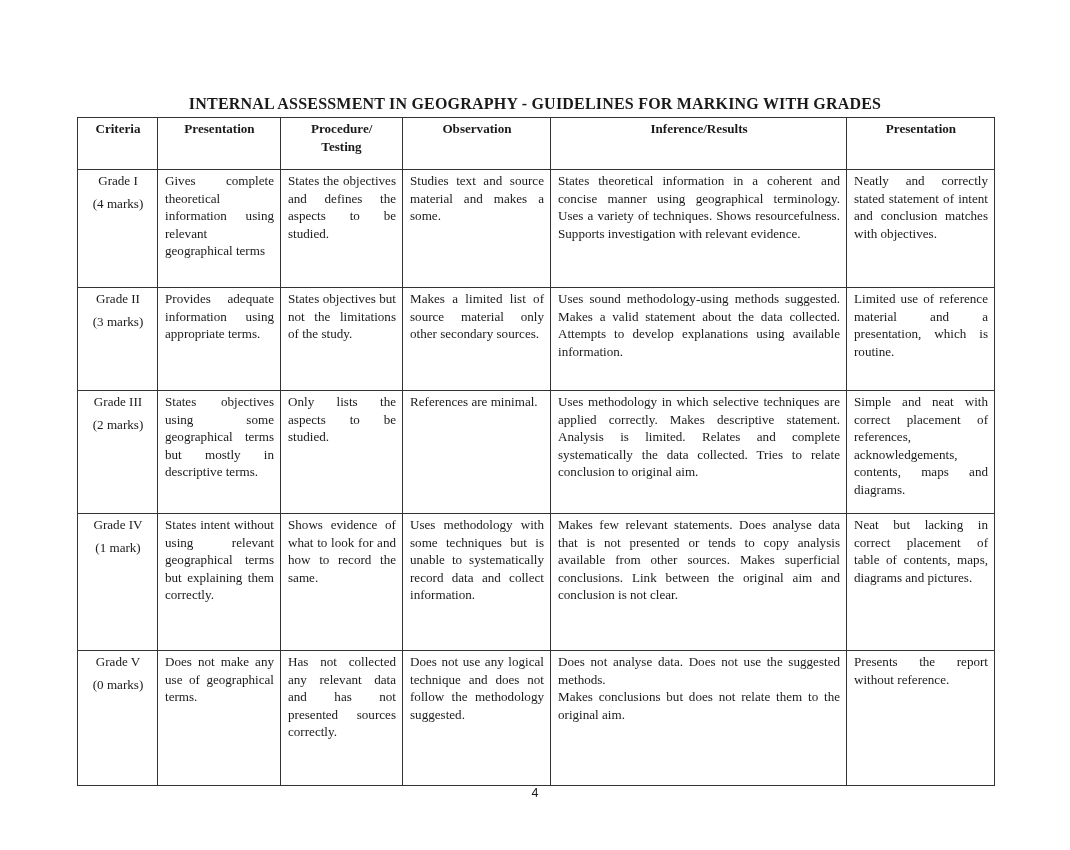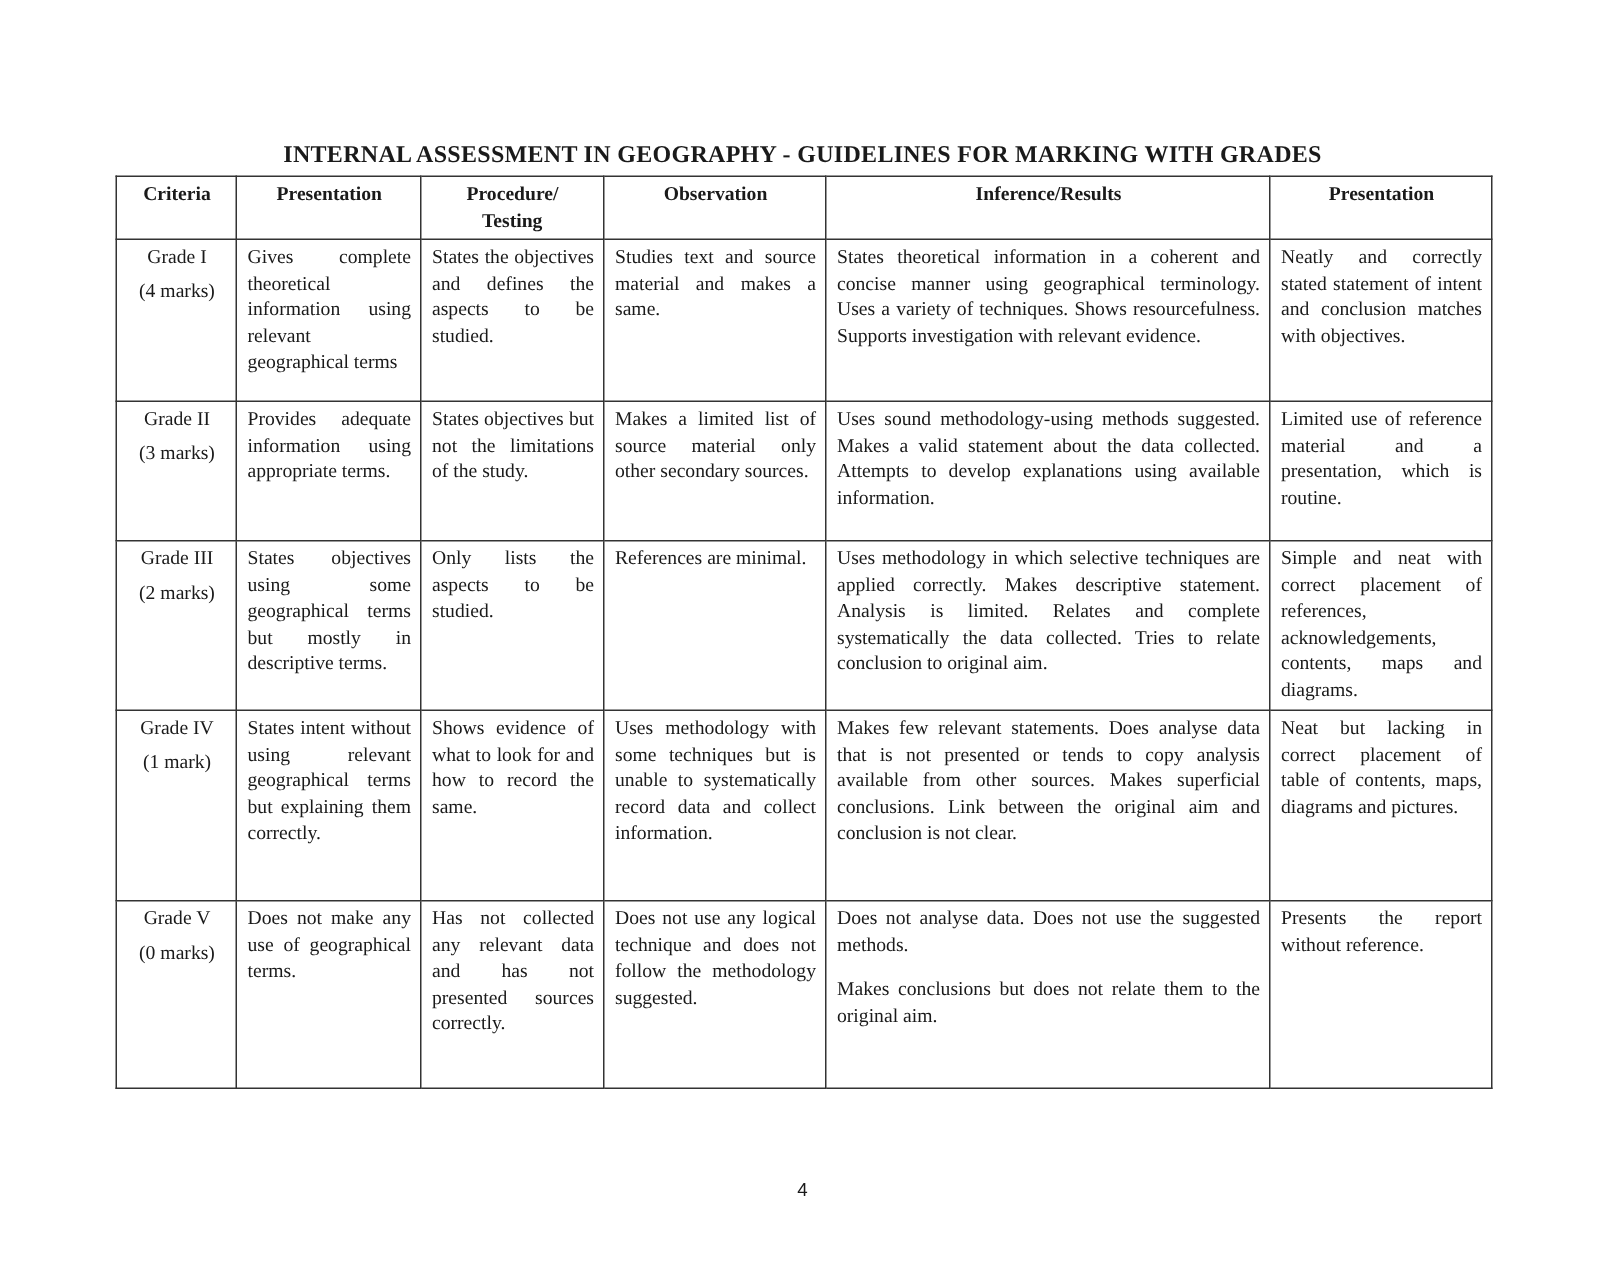--- a/index.html
+++ b/index.html
@@ -3,31 +3,31 @@
   <meta charset="utf-8">
   <style>
     html, body { margin: 0; padding: 0; background: #ffffff; }
     body { width: 1070px; height: 850px; position: relative; overflow: hidden;
            font-family: "Liberation Serif", "DejaVu Serif", serif; color: #1a1a1a; }
     .title { position: absolute; top: 95px; left: 0; width: 1070px; text-align: center;
              font-size: 16px; font-weight: bold; letter-spacing: 0.2px; }
     table.rubric { position: absolute; top: 117px; left: 77px; width: 917px;
                    border-collapse: collapse; table-layout: fixed; font-size: 13.1px; line-height: 17.6px; }
     table.rubric th, table.rubric td { border: 1.3px solid #333; vertical-align: top;
-                   padding: 2px 6px 3px 7px; font-family: Liberation Serif, serif; }
+                   padding: 2px 6px 13px 7px; font-family: Liberation Serif, serif; }
     table.rubric th { font-weight: bold; text-align: center; height: 36px; padding-top: 2px; }
     table.rubric td { text-align: justify; text-align-last: left; }
     td.crit { text-align: center !important; text-align-last: center !important; padding-left: 2px; padding-right: 2px; margin-top: 24px; }
     td.crit .marks { display: block; margin-top: 5px; }
     .row1 td { height: 102px; }
     .row2 td { height: 87px; }
     .row3 td { height: 107px; }
     .row4 td { height: 121px; }
     .row5 td { height: 119px; }
-    .p2 { display: block; margin-top: 12px; }
+    .p2 { display: block; margin-top: 0; }
     .page-num { position: absolute; top: 786px; left: 0; width: 1070px; text-align: center;
                 font-family: "Liberation Sans", sans-serif; font-size: 12.5px; }
   </style>
 </head>
 <body>
 
 <div class="title">INTERNAL ASSESSMENT IN GEOGRAPHY - GUIDELINES FOR MARKING WITH GRADES</div>
 
 <table class="rubric">
   <colgroup>
@@ -49,21 +49,21 @@
     </tr>
   </thead>
   <tbody>
     <tr class="row1">
       <td class="crit">
         <span>Grade I</span>
         <span class="marks">(4 marks)</span>
       </td>
       <td>Gives complete theoretical information using relevant geographical terms</td>
       <td>States the objectives and defines the aspects to be studied.</td>
-      <td>Studies text and source material and makes a same.</td>
+      <td>Studies text and source material and makes a some.</td>
       <td>
         <span>States theoretical information in a coherent and concise manner using geographical terminology.  Uses a variety of techniques. Shows resourcefulness. Supports investigation with relevant evidence.</span>
       </td>
       <td>Neatly and correctly stated statement of intent and conclusion matches with objectives.</td>
     </tr>
     <tr class="row2">
       <td class="crit">
         <span>Grade II</span>
         <span class="marks">(3 marks)</span>
       </td>

